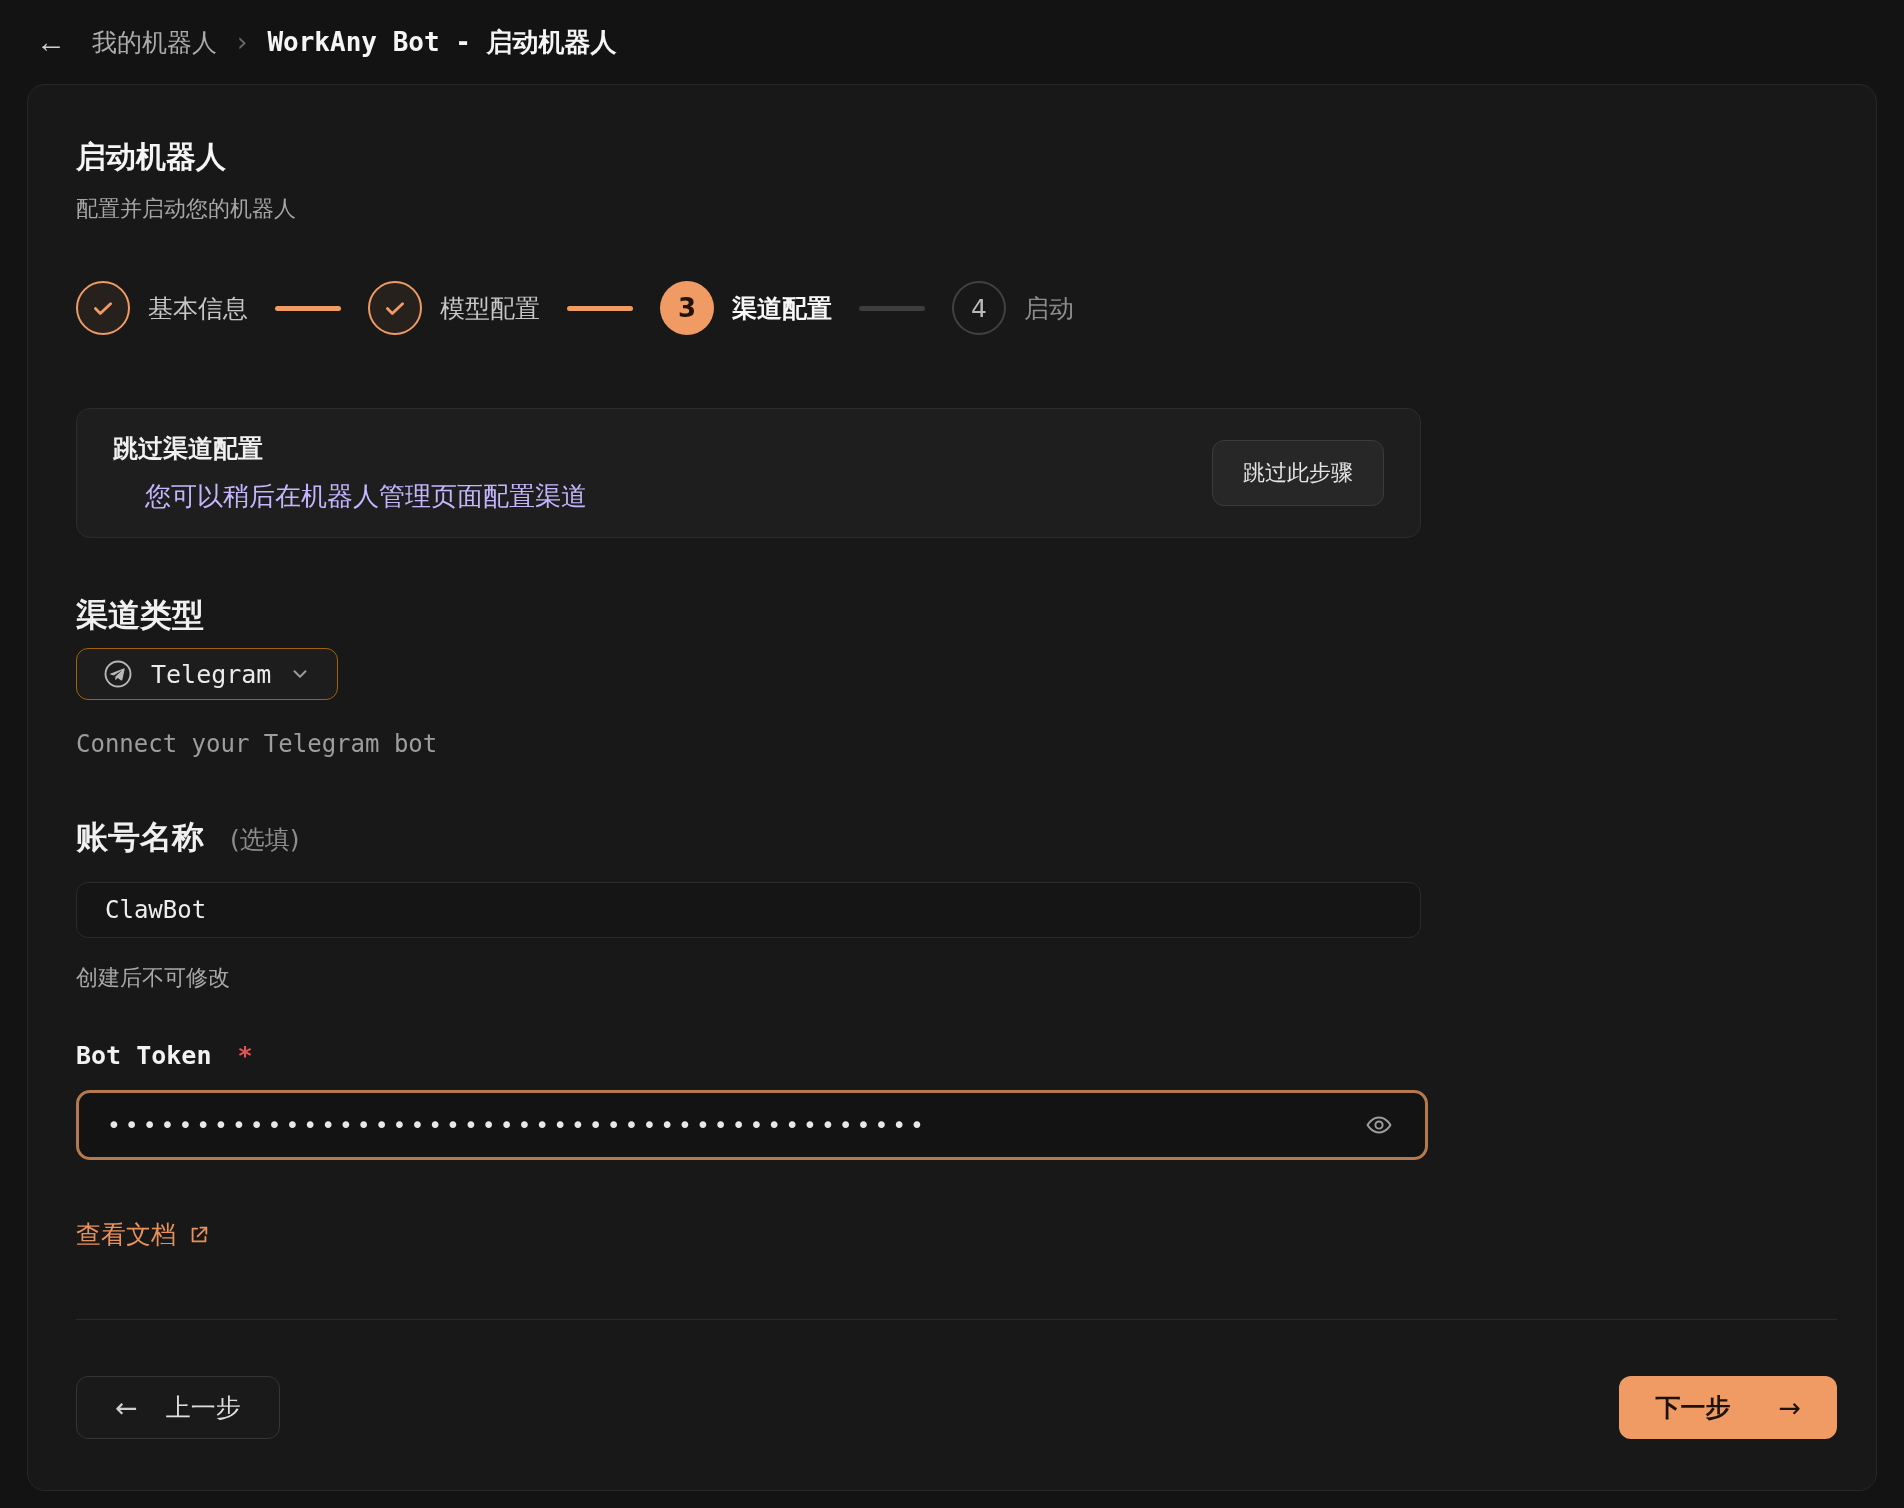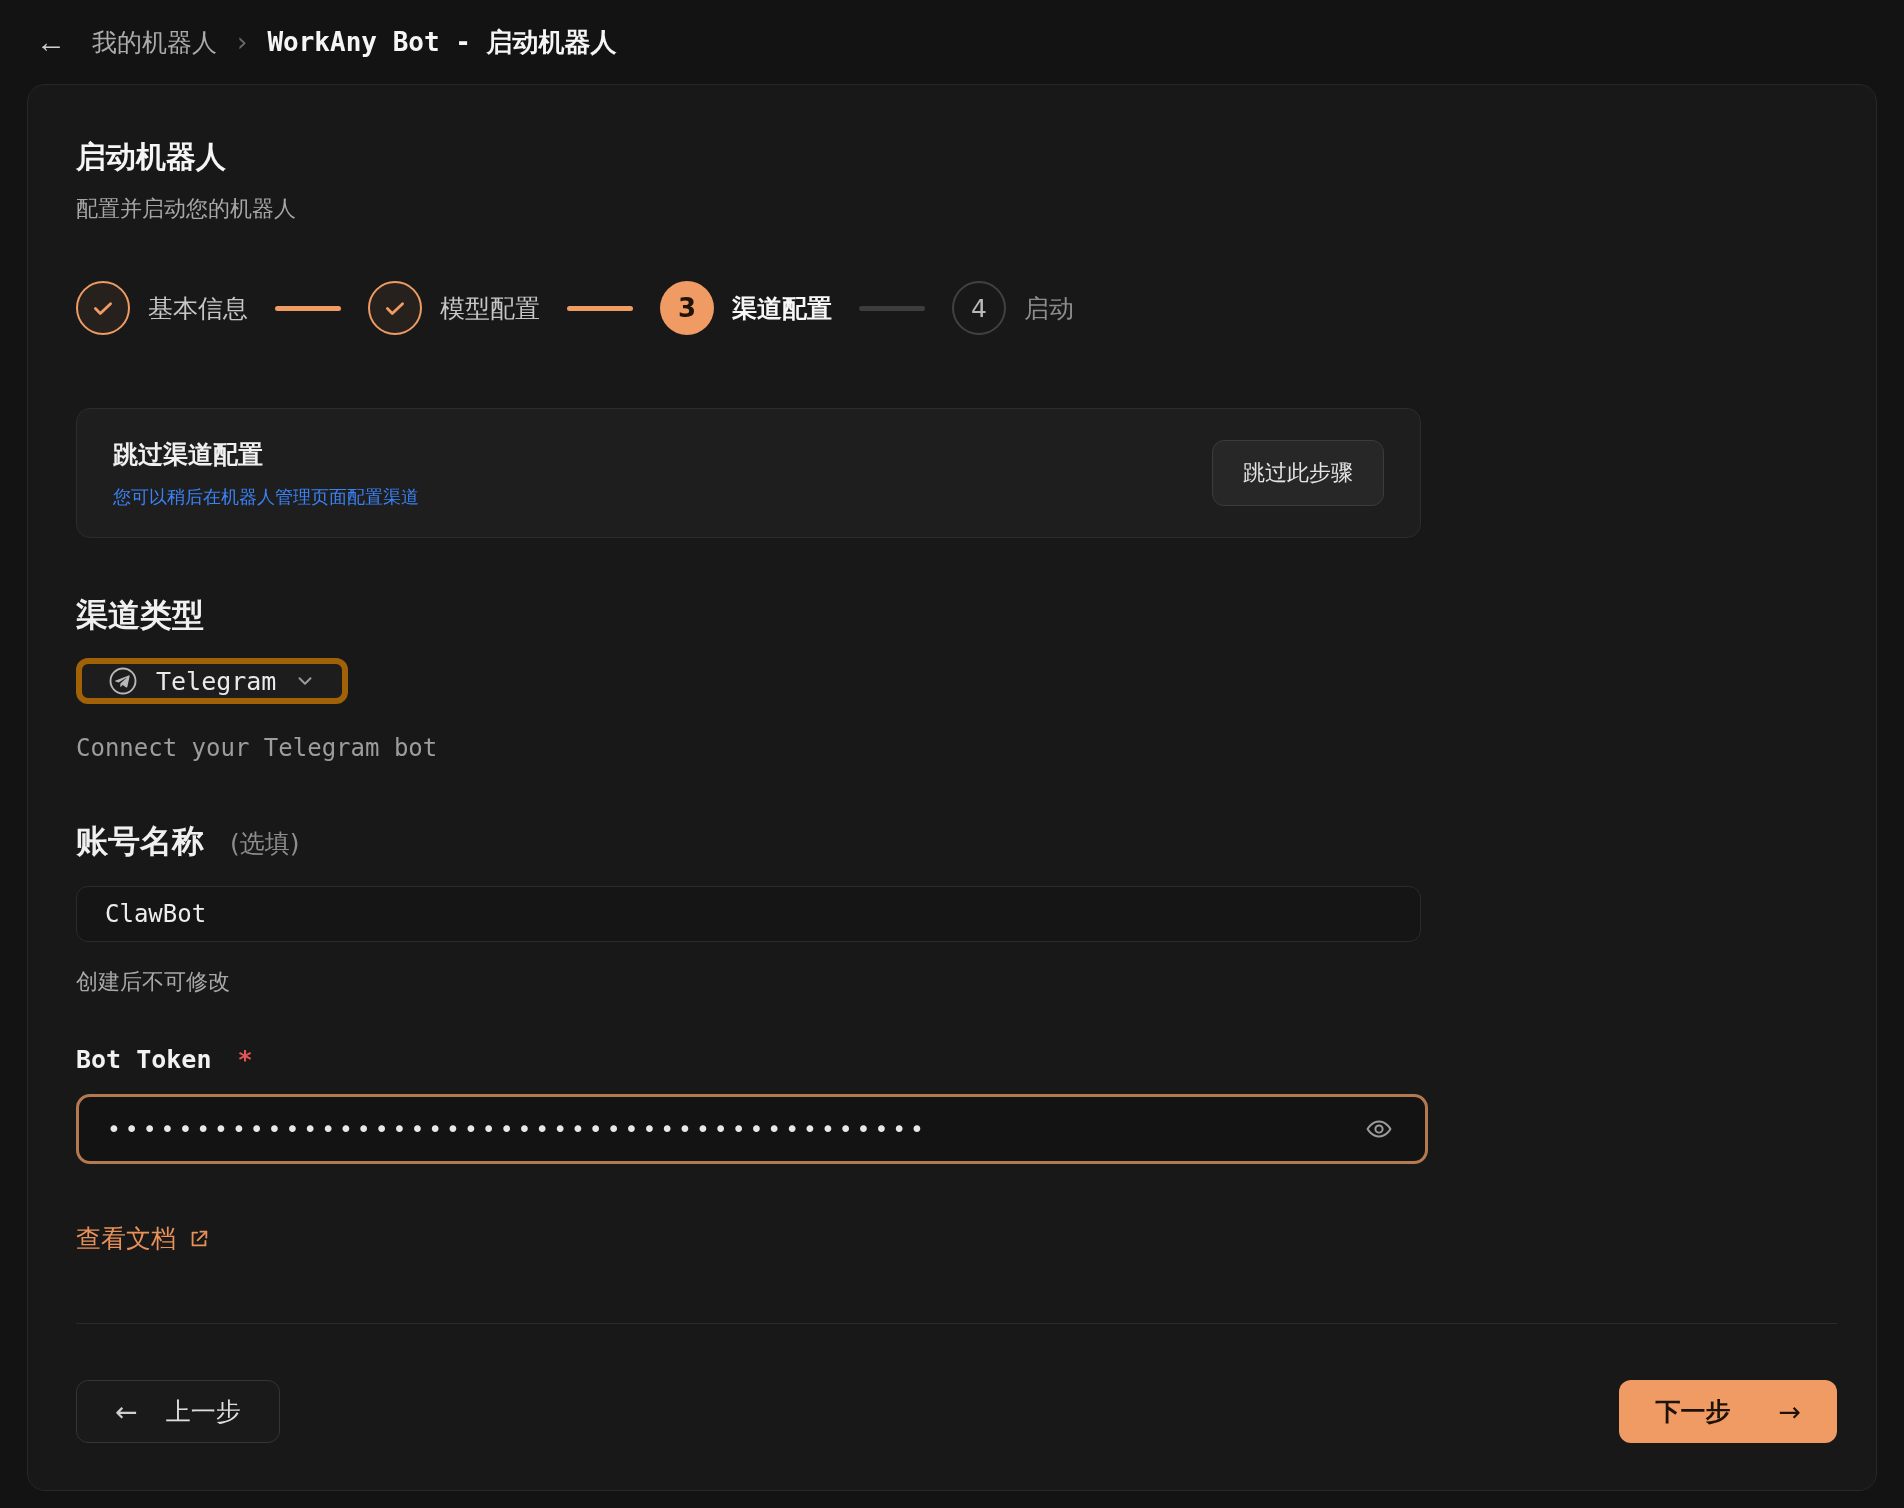--- a/index.html
+++ b/index.html
@@ -78,34 +78,34 @@
   .form-col{width:1345px;}
   
   .skip-card{
     margin-top:72px;
     background:#1e1e1e;border:1px solid #2c2c2c;border-radius:14px;
     padding:34px 36px;
     display:flex;align-items:center;justify-content:space-between;
     height:130px;
   }
   .skip-title{font-size:25px;font-weight:bold;color:#f0f0f0;}
-  .skip-desc{margin-top:14px;font-size:18px;color:#3b82f6;}
+  .skip-desc{margin-top:14px;font-size:26px;color:#c4b5fd;margin-left:32px;}
   .skip-btn{
     background:#272727;border:1px solid #3b3b3b;border-radius:12px;
     color:#e4e4e4;font-size:22px;padding:17px 30px;cursor:pointer;
     font-family:inherit;flex:none;
   }
   
   .field-label{font-size:32px;font-weight:bold;color:#f0f0f0;}
   .channel-section{margin-top:56px;}
   .dropdown{
-    margin-top:20px;
+    margin-top:10px;
     display:inline-flex;align-items:center;gap:18px;
-    background:#1d1d1d;border:6px solid #a16207;border-radius:12px;
-    padding:0 26px;height:46px;cursor:pointer;
+    background:#1d1d1d;border:1px solid #a16207;border-radius:12px;
+    padding:0 26px;height:52px;cursor:pointer;
   }
   .dropdown-value{
     font-family:"DejaVu Sans Mono",monospace;
     font-size:25px;color:#eaeaea;
   }
   .helper-mono{
     margin-top:30px;
     font-family:"DejaVu Sans Mono",monospace;
     font-size:24px;color:#9d9d9d;
   }

